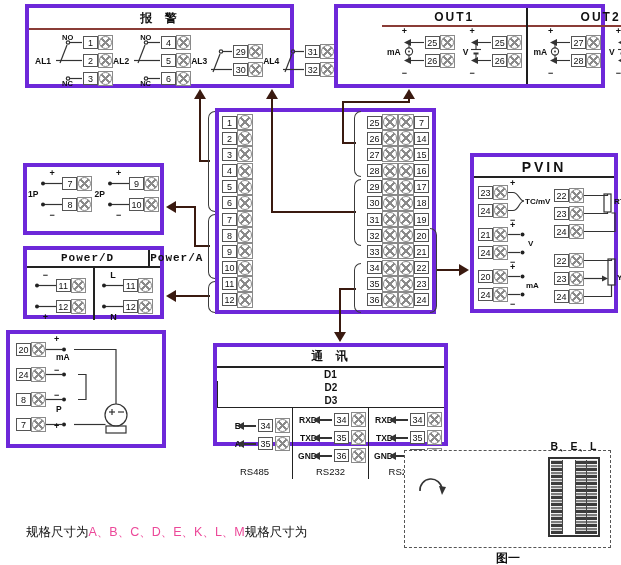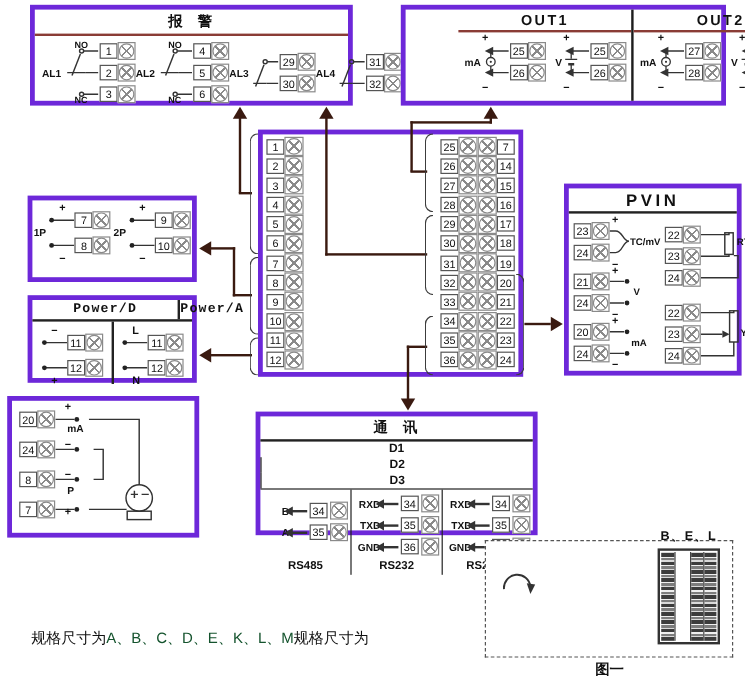--- a/index.html
+++ b/index.html
@@ -79,21 +79,21 @@
   .chead span + span{border-left:1.5px solid #222;}
   .cbody{display:flex;flex:1;}
   .ccell{flex:1;display:flex;flex-direction:column;align-items:center;gap:3px;padding-top:4px;}
   .ccell + .ccell{border-left:1.5px solid #222;}
   .ccell.two{padding-top:10px;}
   .crow{display:flex;align-items:center;gap:2px;}
   .clabel{display:inline-block;width:22px;text-align:right;font-size:8.5px;font-weight:bold;}
   .harrow{position:relative;width:13px;height:2px;background:#333;flex:0 0 auto;}
   .harrow::before{content:"";position:absolute;left:-6px;top:-3px;border-top:4px solid transparent;
                   border-bottom:4px solid transparent;border-right:7px solid #333;}
-  .cfoot{margin-top:auto;font-size:9.5px;font-weight:bold;padding-bottom:2px;}
+  .cfoot{margin-top:auto;font-size:9.5px;font-weight:normal;padding-bottom:2px;}
   
   .xbody{position:relative;height:96px;padding:8px 0 0 6px;}
   .xrow{display:flex;align-items:center;height:15px;margin-bottom:10px;}
   .xsign{position:absolute;font-size:9px;font-weight:bold;}
   .xlab{position:absolute;font-size:8.5px;font-weight:bold;}
   
   .figbox{position:absolute;border:1.5px dashed #555;background:#fff;box-sizing:border-box;
           display:flex;align-items:flex-end;justify-content:space-between;padding:6px 10px 10px 12px;}
   .figcol{display:flex;flex-direction:column;align-items:center;gap:3px;}
   .figlab{font-size:10.5px;font-weight:bold;letter-spacing:1px;}
@@ -102,21 +102,21 @@
      background:repeating-linear-gradient(90deg,#3c3c3c 0 3px,#d9d9d9 3px 4px,#7d7d7d 4px 6px,#efefef 6px 7px);}
   .hblock::before{top:1px;border-bottom:1px solid #444;}
   .hblock::after{bottom:1px;border-top:1px solid #444;}
   .vblock{position:relative;width:52px;height:80px;border:2px solid #333;box-sizing:border-box;background:#fff;}
   .vstrip{position:absolute;top:1px;bottom:1px;
      background:repeating-linear-gradient(0deg,#3c3c3c 0 3px,#d9d9d9 3px 4px,#7d7d7d 4px 6px,#efefef 6px 7px);}
   .caption{position:absolute;font-size:12px;font-weight:bold;text-align:center;}
   
   .notes{position:absolute;left:8px;top:482px;font-size:12.5px;line-height:20px;white-space:pre;}
   .notes .ind{padding-left:18px;}
-  .blue{color:#14532d;text-align:right;}
+  .blue{color:#ec4899;text-align:right;}
   svg{display:block;}
 </style>
 </head>
 <body>
 
 <div class="canvas">
 
   <div class="box" style="left:25px;top:4px;width:269px;height:84px;">
     <div class="title">报  警</div>
     <div class="alarm-body">

